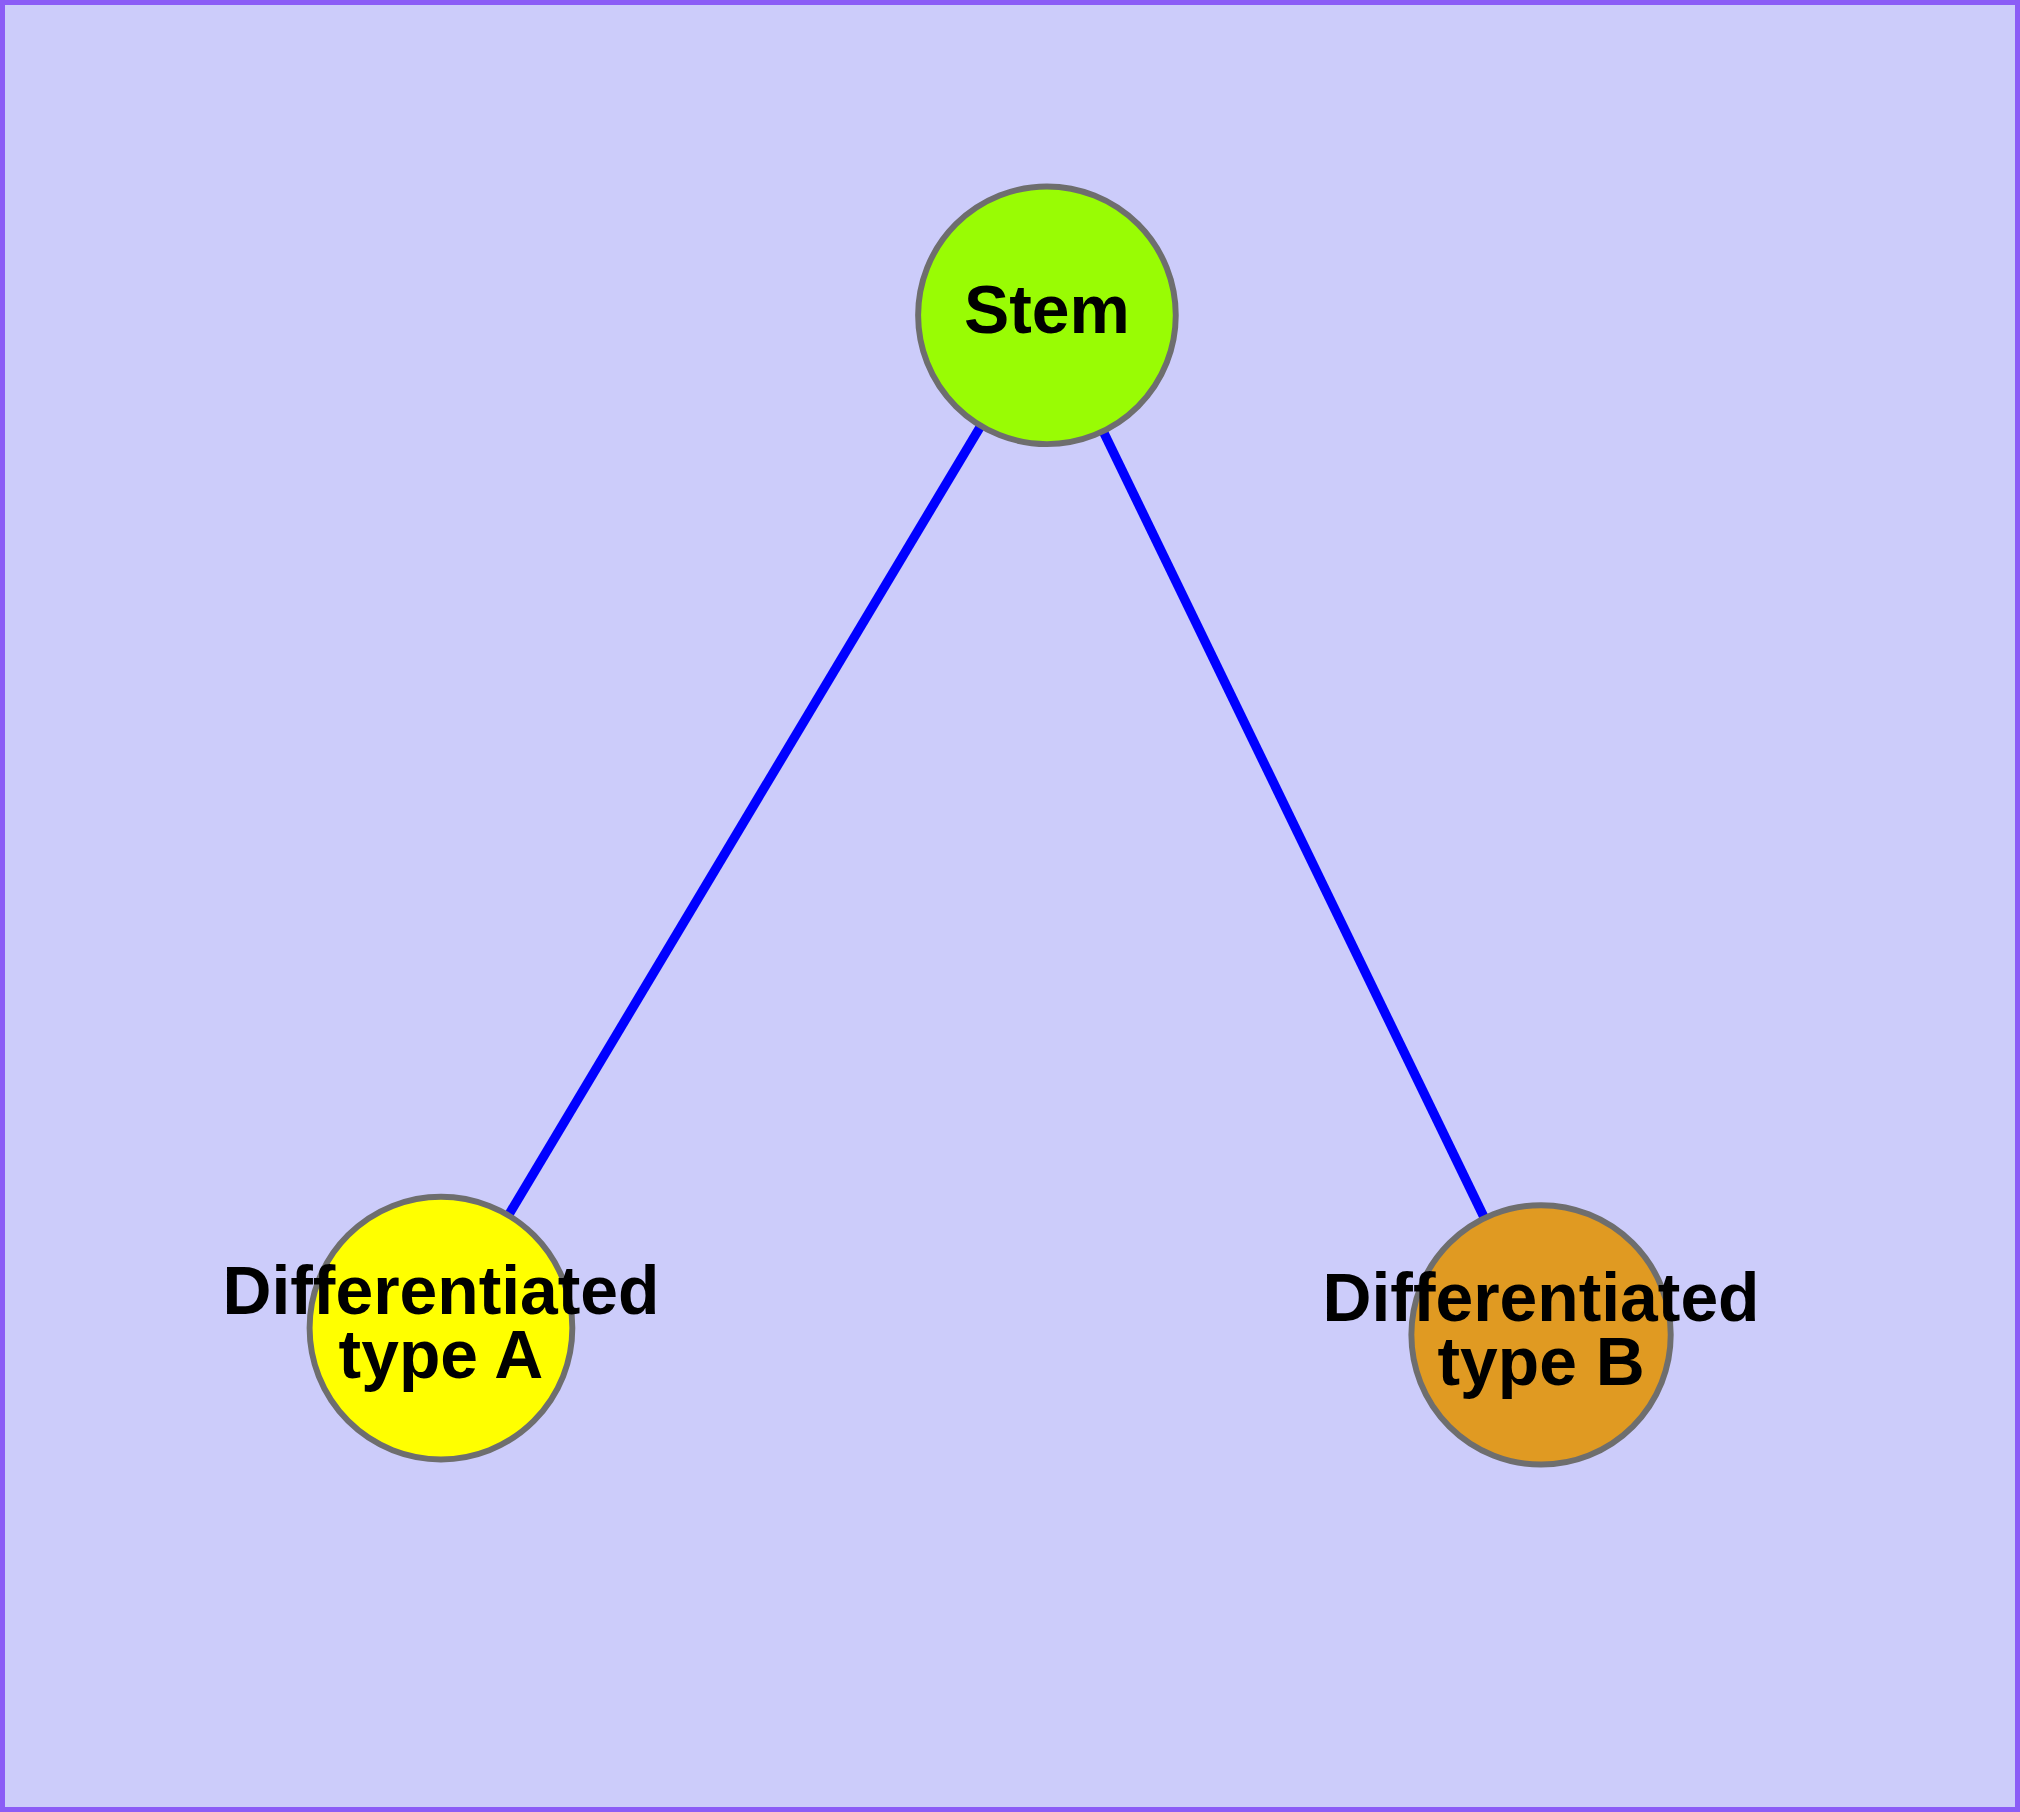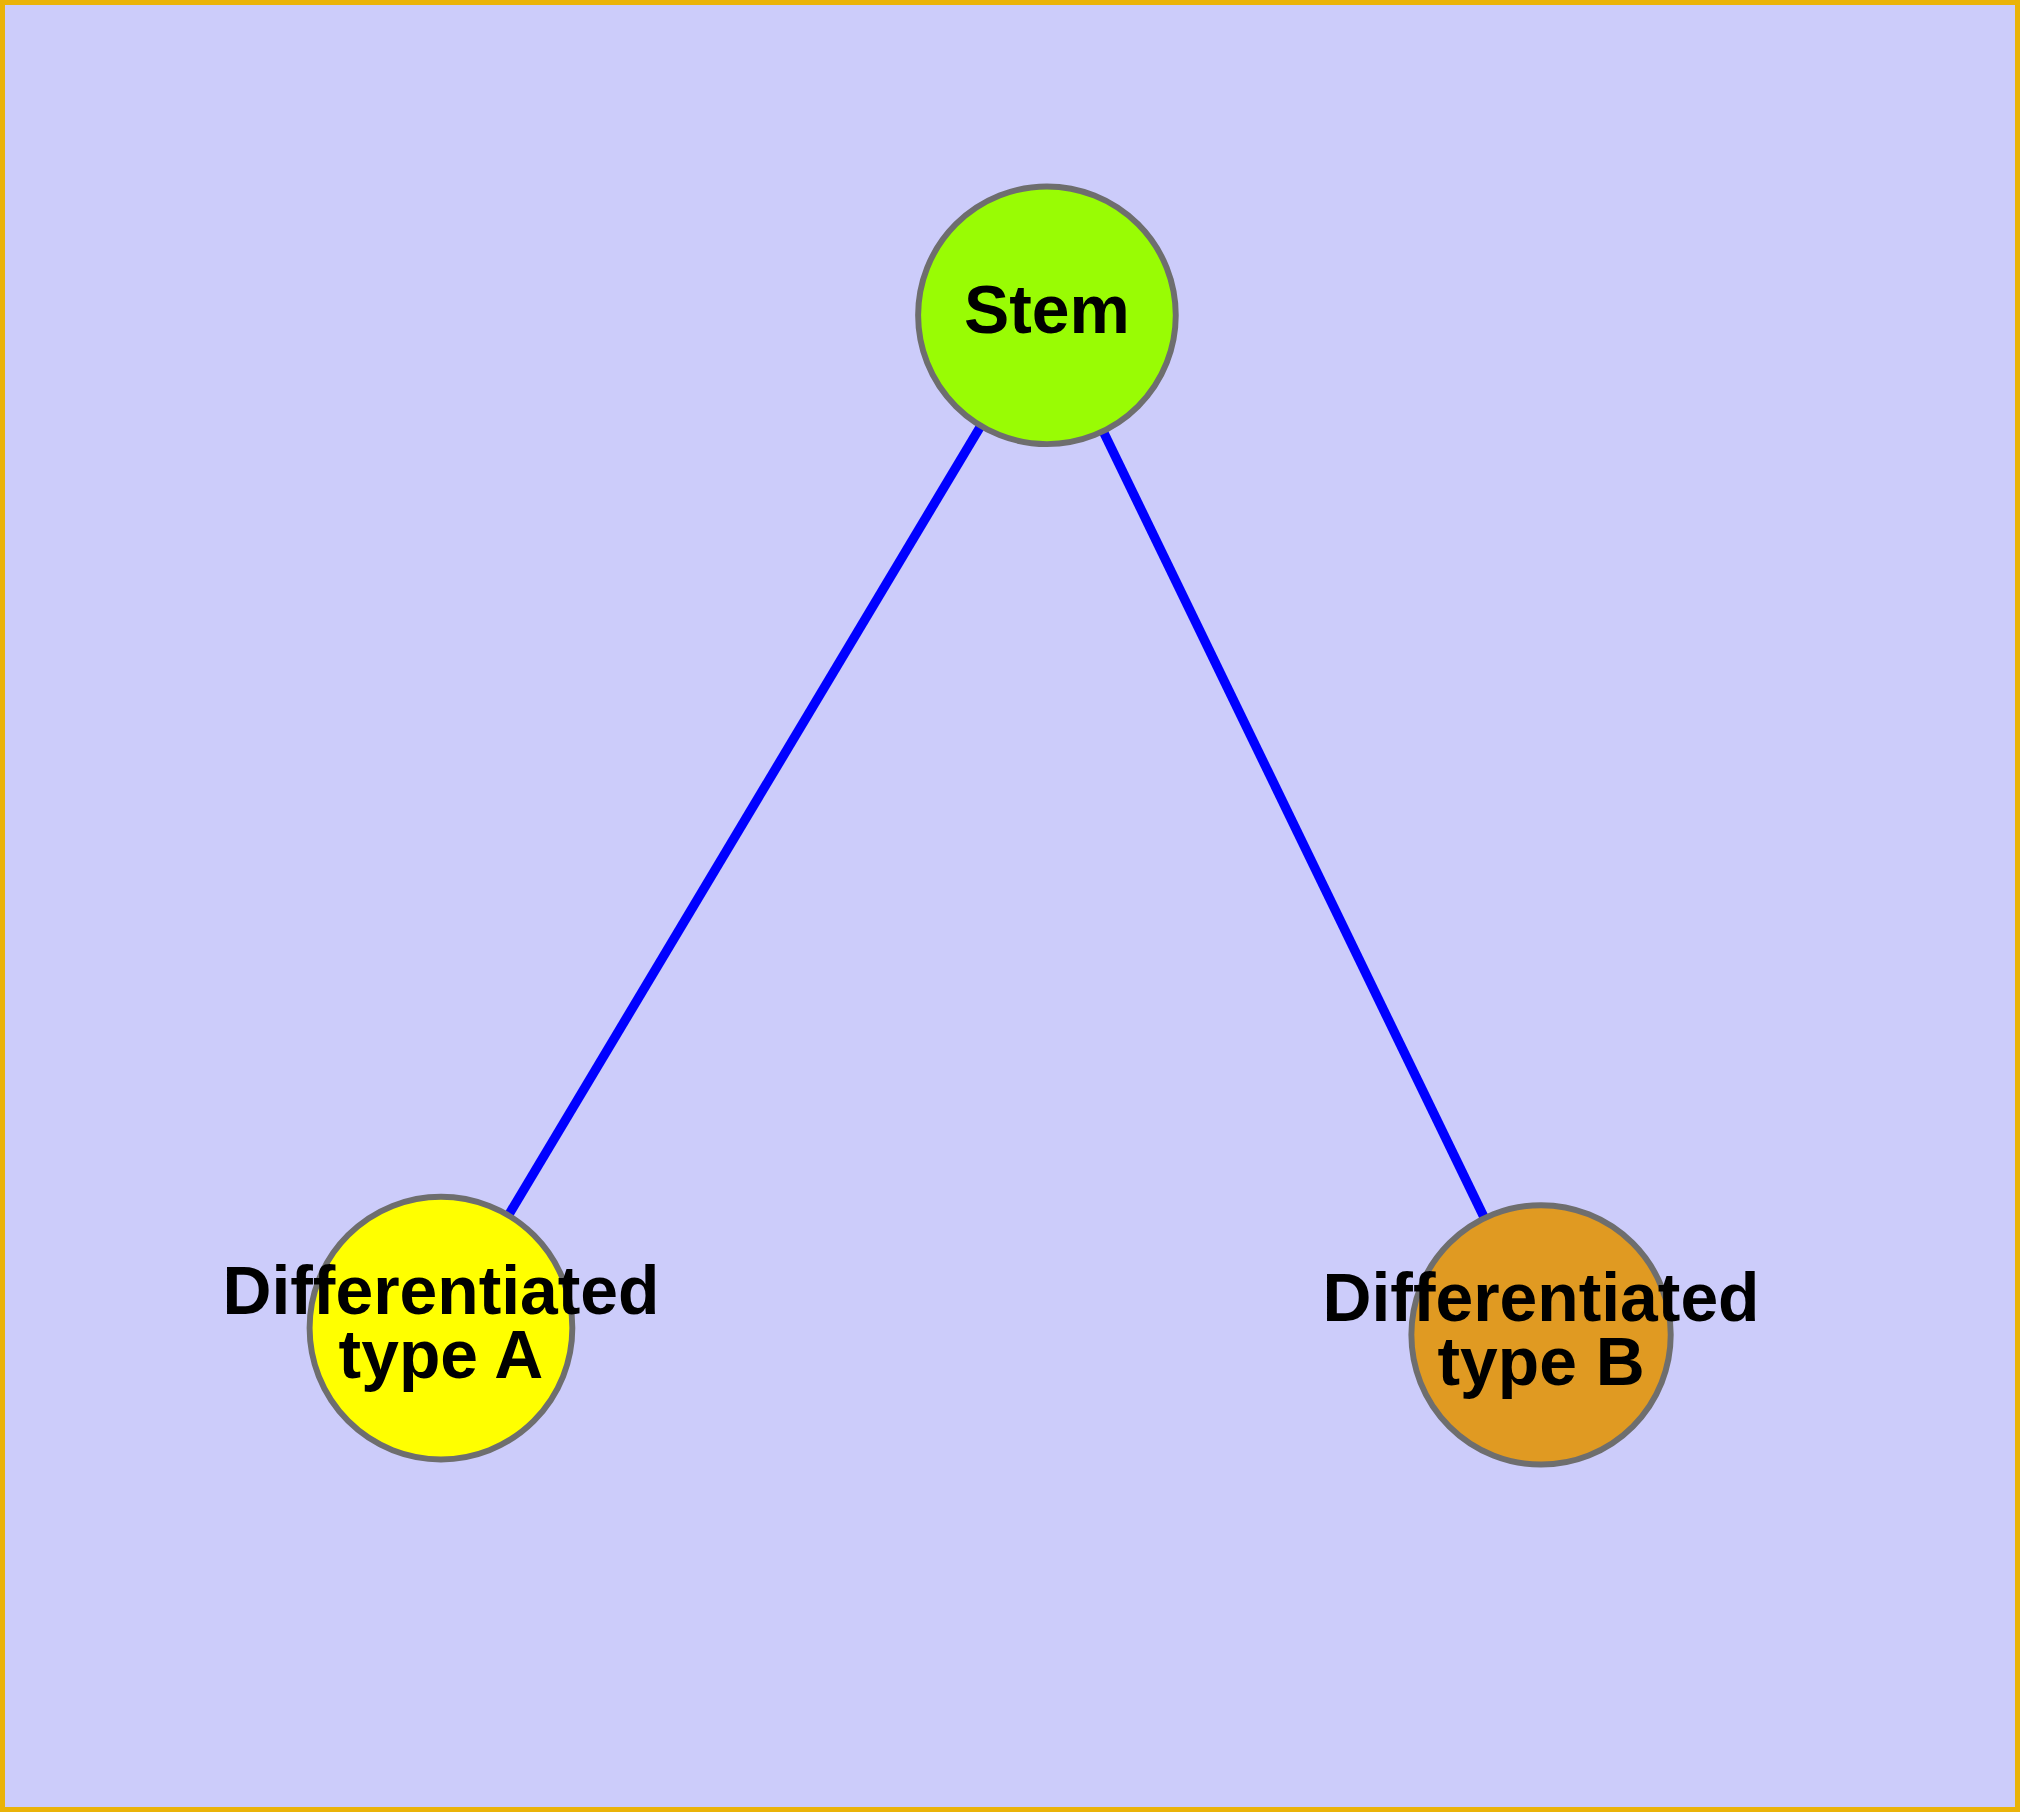--- a/index.html
+++ b/index.html
@@ -4,21 +4,21 @@
 <style>
   html, body {
     margin: 0;
     padding: 0;
     background: #ffffff;
   }
   #canvas {
     position: relative;
     width: 2021px;
     height: 1812px;
-    background: #eab308;
+    background: #8b5cf6;
     overflow: hidden;
     font-family: "Liberation Sans", sans-serif;
   }
   #plot-area {
     position: absolute;
     left: 5.1px;
     top: 5.1px;
     width: 2010px;
     height: 1802px;
     background: #ccccfa;

